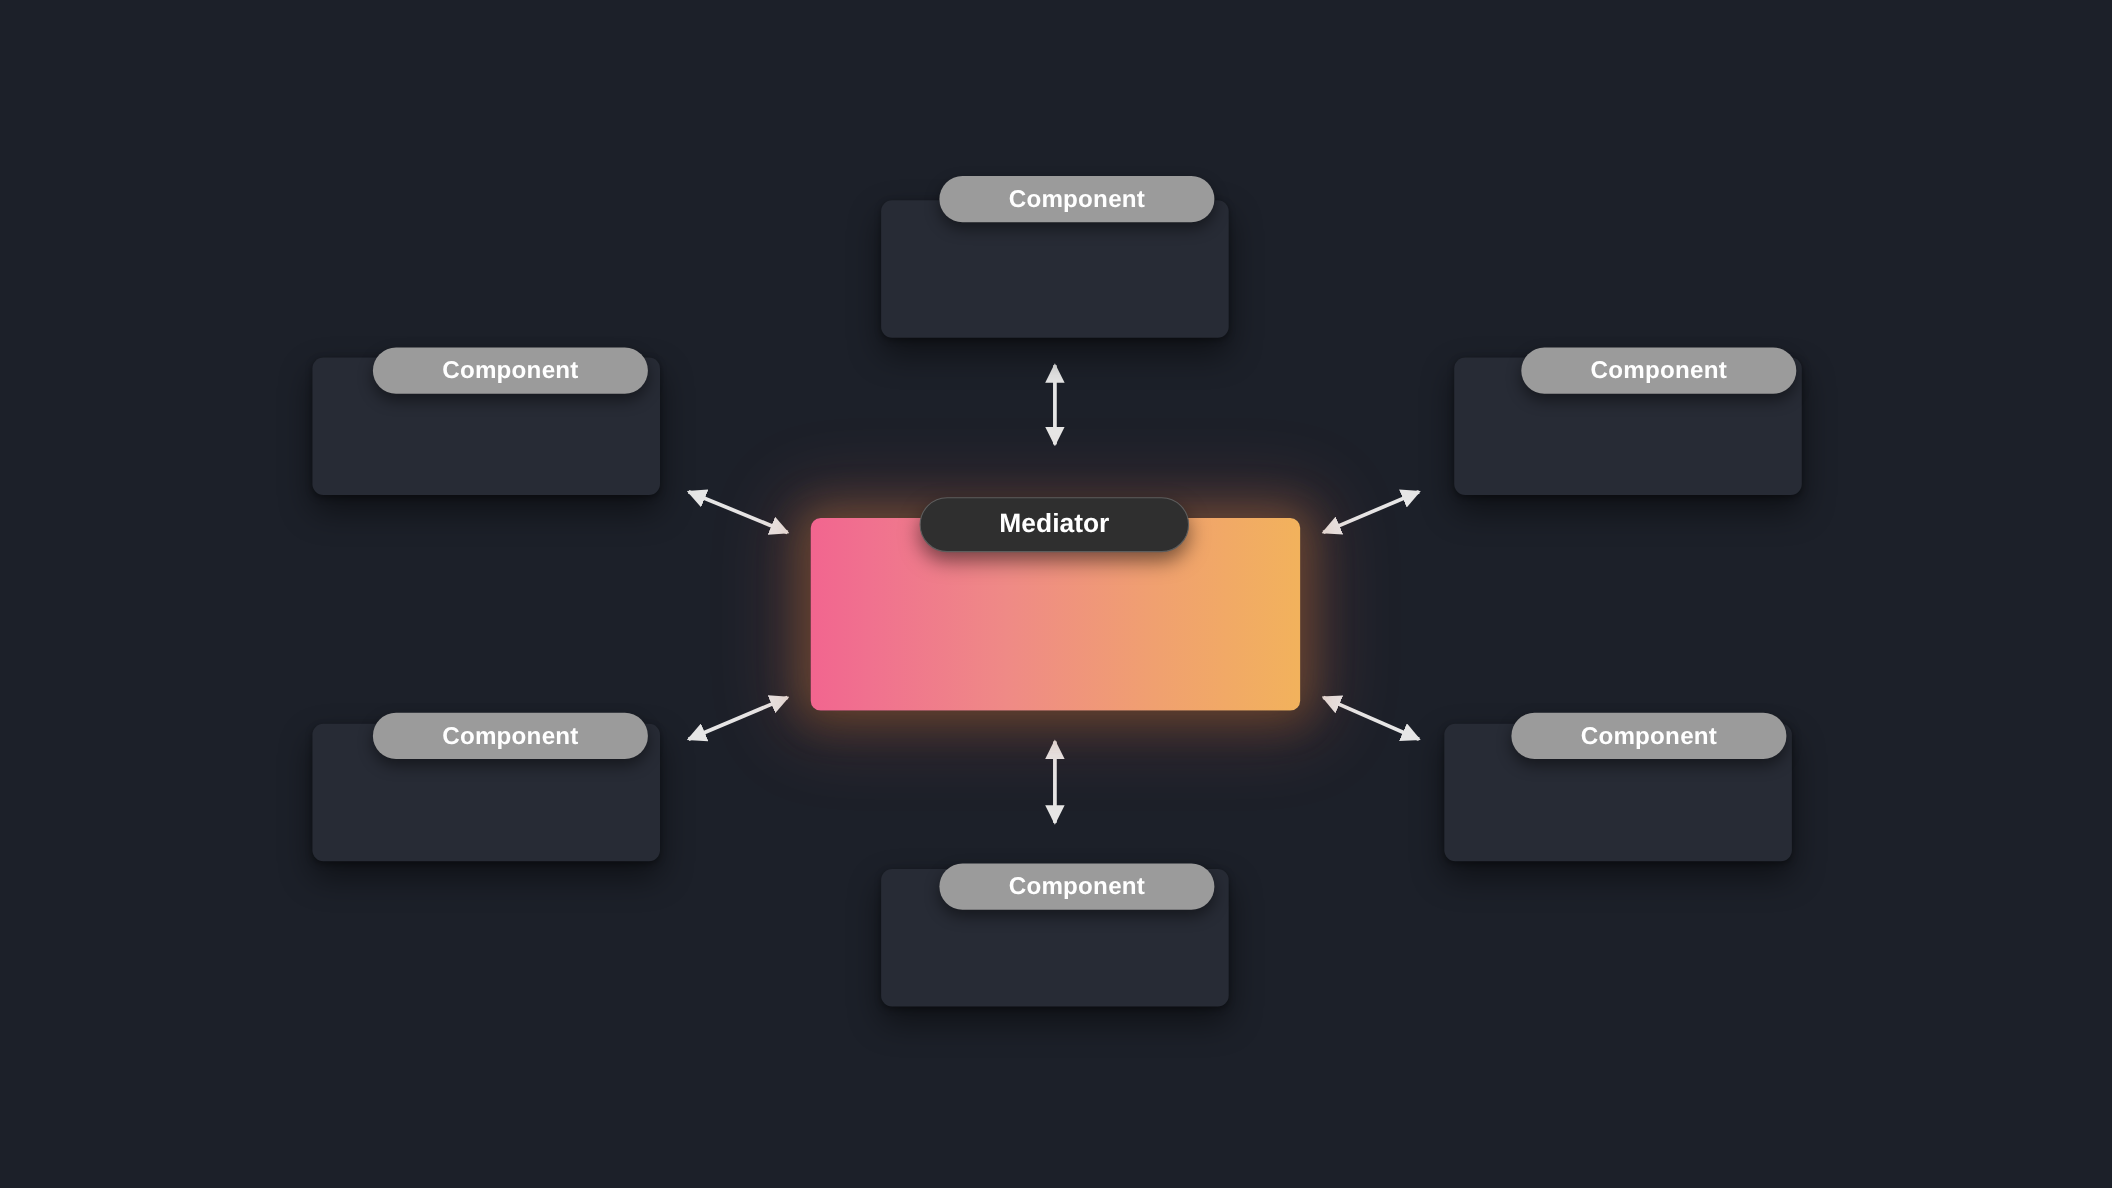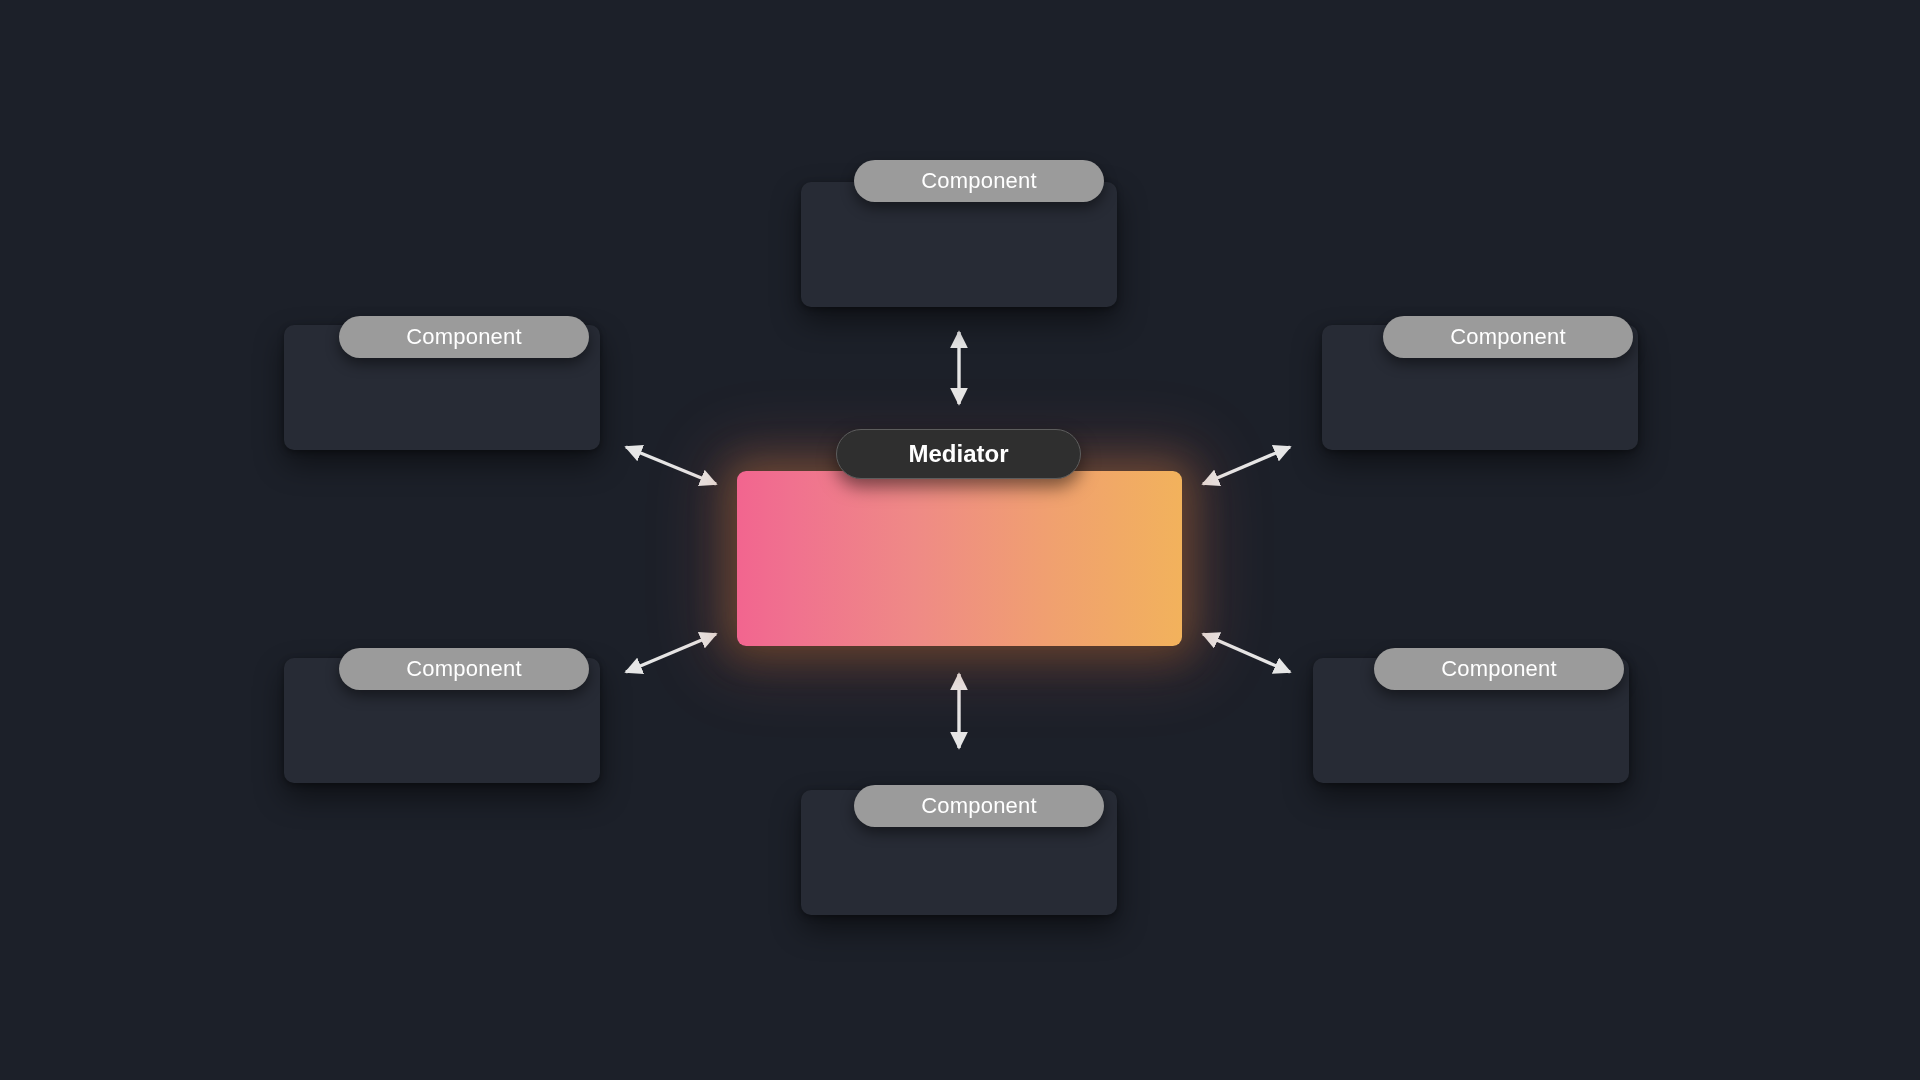--- a/index.html
+++ b/index.html
@@ -21,21 +21,21 @@
   
   .pill{
     position:absolute;
     height:42px;
     display:flex;align-items:center;justify-content:center;
     padding:0 26px;
     background:#9b9b9b;
     border-radius:21px;
     color:#ffffff;
     font-size:22px;
-    font-weight:400;
+    font-weight:700;
     letter-spacing:.2px;
     white-space:nowrap;
     box-shadow:0 6px 14px rgba(0,0,0,.45);
   }
 
   
   .mediator-box{
     position:absolute;
     border-radius:9px;
     background:linear-gradient(90deg,#f2658f 0%,#f0718f 12%,#ef8a86 40%,#f0a070 70%,#f2b25c 100%);
@@ -107,17 +107,17 @@
       <div class="pill" style="left: 1374px; top: 648px; width: 198px; height: 42px;">
         <span>Component</span>
       </div>
       <div class="card" style="left: 801px; top: 790px; width: 316px; height: 125px;"></div>
       <div class="pill" style="left: 854px; top: 785px; width: 198px; height: 42px;">
         <span>Component</span>
       </div>
     </div>
 
   <div class="mediator-box" id="mediator-box" style="left: 737px; top: 471px; width: 445px; height: 175px;"></div>
-  <div class="mediator-pill" id="mediator-pill" style="left: 836px; top: 429px; width: 245px; height: 50px;">
+  <div class="mediator-pill" id="mediator-pill" style="left: 836px; top: 452px; width: 245px; height: 50px;">
     <span>Mediator</span>
   </div>
 
 </div>
 
 </body></html>

